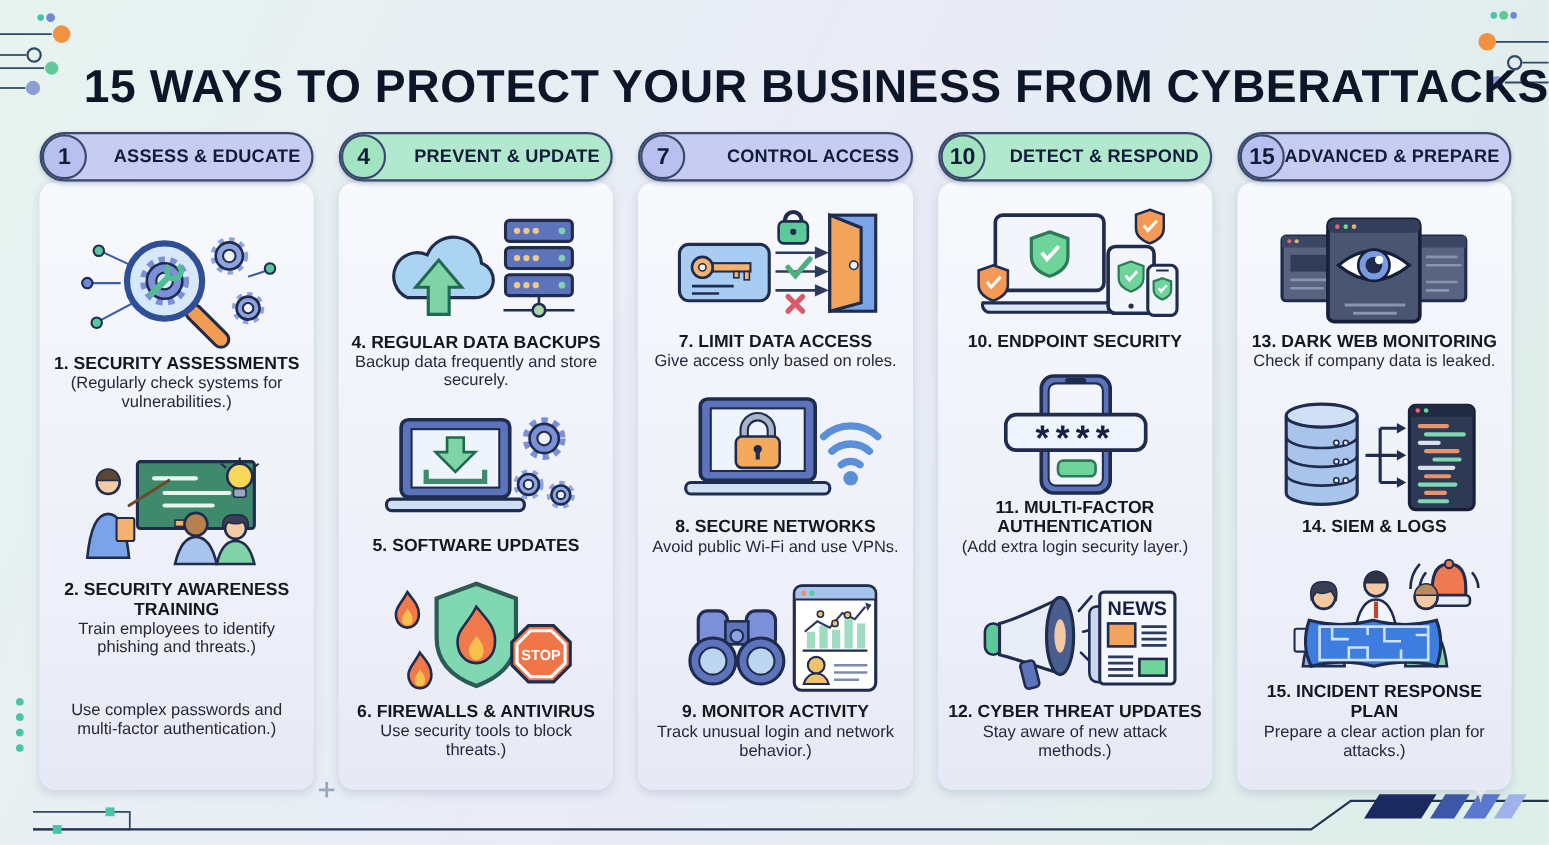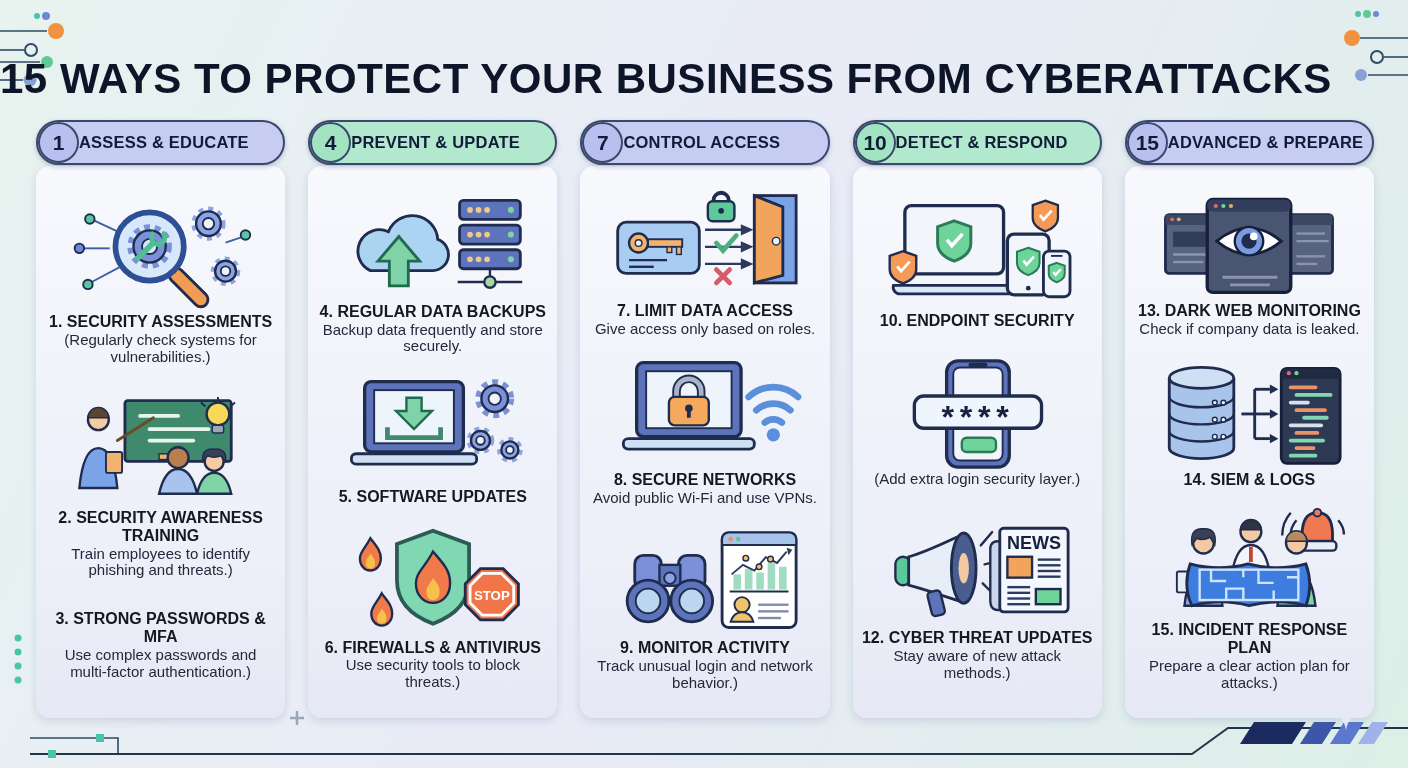--- a/index.html
+++ b/index.html
@@ -2,38 +2,38 @@
 <html><head>
 <meta charset="utf-8">
 <style>
   html,body{margin:0;padding:0;}
   body{
     width:1408px;height:768px;position:relative;overflow:hidden;
     font-family:"Liberation Sans", sans-serif;
     background:linear-gradient(115deg,#e7f3ef 0%,#e9ebf7 48%,#ddefe7 100%);
   }
   .page-title{
-    position:absolute;top:30px;left:0;right:0;text-align:left;
+    position:absolute;top:30px;left:0;right:0;text-align:right;
     font-size:42px;font-weight:700;color:#0d1528;letter-spacing:.5px;line-height:1;
   }
   .columns{position:absolute;top:120px;left:36px;right:34px;display:flex;gap:23px;}
   .column{flex:1;display:flex;flex-direction:column;min-width:0;}
   .pill{
     height:45px;border-radius:24px;border:2px solid #39496b;display:flex;align-items:center;
     position:relative;z-index:2;box-sizing:border-box;box-shadow:0 2px 5px rgba(60,70,120,.28);
   }
   .theme-a .pill{background:#c7ccf2;}
   .theme-b .pill{background:#b2e8cd;}
   .num{
     width:41px;height:41px;border-radius:50%;display:flex;align-items:center;justify-content:center;
     font-weight:700;font-size:21px;color:#101c38;border:2px solid #39496b;box-sizing:border-box;flex:0 0 41px;
   }
   .theme-a .num{background:#b9c0f0;}
   .theme-b .num{background:#a2e4c2;}
-  .pill .label{flex:1;text-align:left;font-weight:700;font-size:16.5px;color:#101c38;margin-right:10px;letter-spacing:.2px;white-space:nowrap;}
+  .pill .label{flex:1;text-align:right;font-weight:700;font-size:16.5px;color:#101c38;margin-right:10px;letter-spacing:.2px;white-space:nowrap;}
   .card{
     margin-top:1px;height:552px;border-radius:14px;box-sizing:border-box;
     background:linear-gradient(180deg,#f7f9fd 0%,#edeff9 70%,#e6e8f5 100%);
     box-shadow:0 3px 9px rgba(90,100,150,.20);
     display:flex;flex-direction:column;justify-content:space-evenly;align-items:center;padding:4px 6px 8px;
   }
   .item{display:flex;flex-direction:column;align-items:center;text-align:center;}
   .icon{width:198px;height:112px;}
   .icon svg{width:100%;height:100%;display:block;}
   .item-title{font-size:16px;font-weight:700;color:#15181f;line-height:1.12;margin-top:2px;max-width:232px;}
@@ -171,21 +171,20 @@
             <circle cx="156" cy="70" r="10" fill="#f5cba3" stroke="#1f2c4e" stroke-width="2.5"></circle>
             <path d="M144 70 q-2 -14 12 -13 q14 -1 12 13 l-5 -6 q-7 3 -14 0 z" fill="#3a3f55" stroke="#1f2c4e" stroke-width="1.5"></path>
             <path d="M138 104 q5 -22 18 -22 t18 22 z" fill="#7fd3a6" stroke="#1f2c4e" stroke-width="2.5"></path>
           </svg>
         </div>
         <div class="item-title">2. SECURITY AWARENESS TRAINING</div>
         <div class="item-desc">Train employees to identify phishing and threats.)</div>
       </div>
 
       <div class="item">
-        <div class="item-title">3. STRONG PASSWORDS &amp; MFA</div>
         <div class="item-desc">Use complex passwords and multi-factor authentication.)</div>
       </div>
 
     </div>
   </section>
 
   <section class="column theme-b">
     <div class="pill">
       <span class="num">4</span>
       <span class="label">PREVENT &amp; UPDATE</span>
@@ -430,20 +429,21 @@
         <div class="icon">
           <svg viewBox="0 0 200 118">
             <rect x="68" y="3" width="66" height="112" rx="12" fill="#5d74bd" stroke="#1f2c4e" stroke-width="3.5"></rect>
             <rect x="75" y="10" width="52" height="98" rx="7" fill="#f2f6fc" stroke="#1f2c4e" stroke-width="2"></rect>
             <rect x="91" y="5" width="20" height="5" rx="2.5" fill="#1f2c4e"></rect>
             <rect x="34" y="40" width="134" height="34" rx="10" fill="#eef5fd" stroke="#1f2c4e" stroke-width="3.5"></rect>
             <text x="101" y="74" text-anchor="middle" font-size="34" font-weight="bold" fill="#15213f" letter-spacing="6">****</text>
             <rect x="84" y="84" width="36" height="15" rx="5" fill="#6fd49a" stroke="#2c7a57" stroke-width="2.5"></rect>
           </svg>
         </div>
+        <div class="item-title">11. MULTI-FACTOR AUTHENTICATION</div>
         <div class="item-desc">(Add extra login security layer.)</div>
       </div>
 
       <div class="item">
         <div class="icon">
           <svg viewBox="0 0 200 118">
             <rect x="14" y="44" width="16" height="30" rx="8" fill="#5bc99a" stroke="#1f2c4e" stroke-width="2.5"></rect>
             <path d="M86 20 C60 32 44 40 28 44 L28 74 C44 78 60 84 86 92 Z" fill="#e8eef8" stroke="#1f2c4e" stroke-width="3"></path>
             <ellipse cx="86" cy="56" rx="13" ry="37" fill="#4a5d8f" stroke="#1f2c4e" stroke-width="3"></ellipse>
             <ellipse cx="86" cy="56" rx="5.5" ry="16" fill="#f2c9a0"></ellipse>

